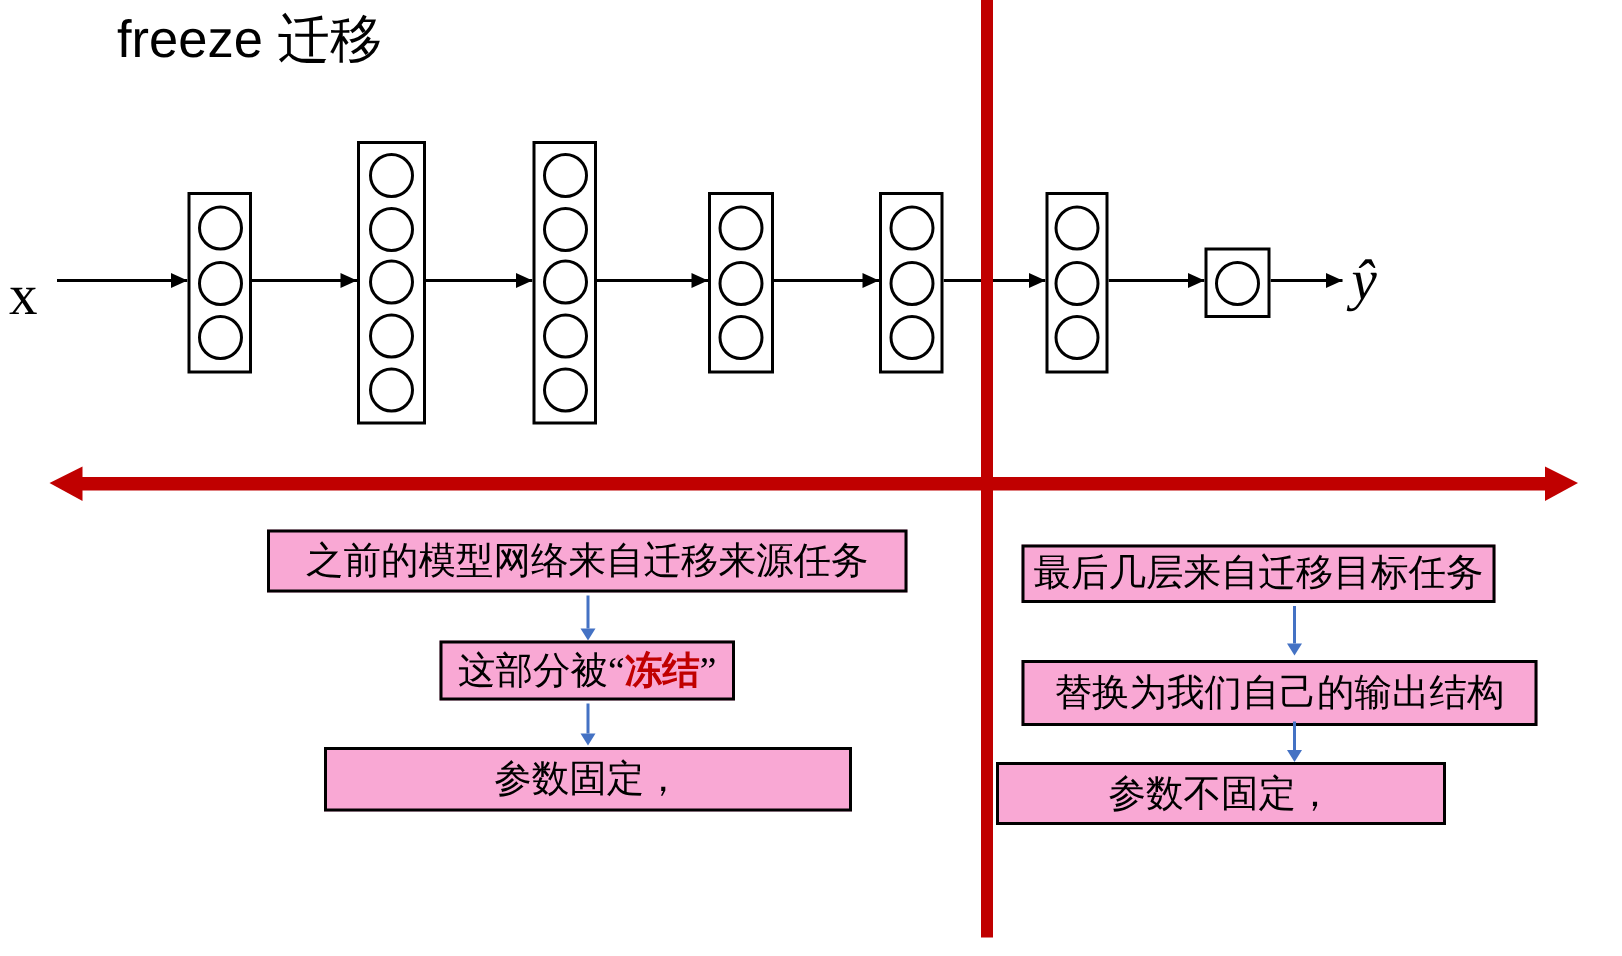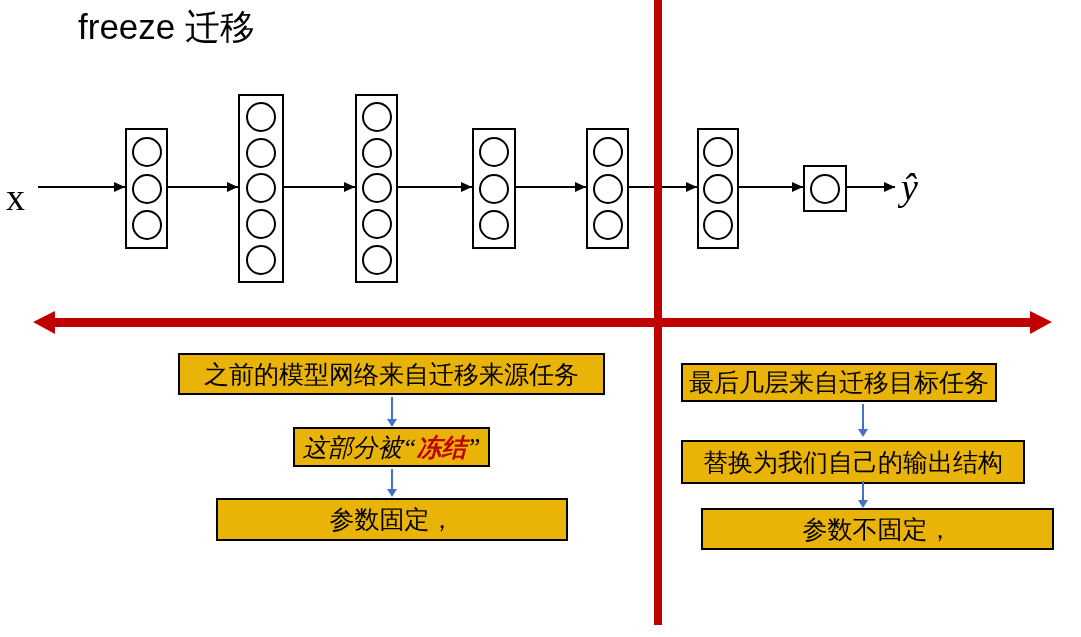--- a/index.html
+++ b/index.html
@@ -64,21 +64,21 @@
     border-top:5.5px solid transparent;
     border-bottom:5.5px solid transparent;
   }
   .io-label{
     position:absolute;font-size:38px;color:#000;z-index:2;line-height:1;
   }
   .io-label.out{font-style:italic;}
   
   .fbox{
     position:absolute;
-    border:2px solid #000;background:#eab308;
+    border:2px solid #000;background:#f9a8d4;
     display:flex;align-items:center;justify-content:center;
     font-size:25px;color:#000;white-space:nowrap;
     box-sizing:border-box;z-index:3;line-height:1;
   }
   .hl{color:var(--red);}
   .hl.bold{font-weight:bold;}
   .arrow-v{
     position:absolute;width:2px;background:var(--blue);z-index:3;
   }
   .arrow-v::after{
@@ -149,35 +149,35 @@
   <div class="layer" style="left:803px;top:165px;width:44px;height:47px;">
       <div class="circle"></div>
     </div>
 
   <div class="io-label out" style="left:901px;top:168px;">ŷ</div>
 
   <div class="fbox" style="left:178px;top:353px;width:427px;height:42px;">
     <span>之前的模型网络来自迁移来源任务</span>
   </div>
   <div class="arrow-v" style="left:391px;top:397px;height:22px;"></div>
-  <div class="fbox" style="left:293px;top:427px;width:197px;height:40px;font-style:italic;">
+  <div class="fbox" style="left:293px;top:427px;width:197px;height:40px;">
     <span>这部分被“</span>
       <span class="hl bold">冻结</span>
       <span>”</span>
   </div>
   <div class="arrow-v" style="left:391px;top:469px;height:20px;"></div>
   <div class="fbox" style="left:216px;top:498px;width:352px;height:43px;">
     <span>参数固定，</span>
   </div>
 
   <div class="fbox" style="left:681px;top:363px;width:316px;height:39px;">
     <span>最后几层来自迁移目标任务</span>
   </div>
   <div class="arrow-v" style="left:862px;top:404px;height:25px;"></div>
   <div class="fbox" style="left:681px;top:440px;width:344px;height:44px;">
     <span>替换为我们自己的输出结构</span>
   </div>
   <div class="arrow-v" style="left:862px;top:481px;height:19px;"></div>
-  <div class="fbox" style="left:701px;top:508px;width:353px;height:42px;flex-direction:column;">
+  <div class="fbox" style="left:664px;top:508px;width:300px;height:42px;flex-direction:column;">
     <span>参数不固定，</span>
   </div>
 
 </div>
 
 </body></html>

